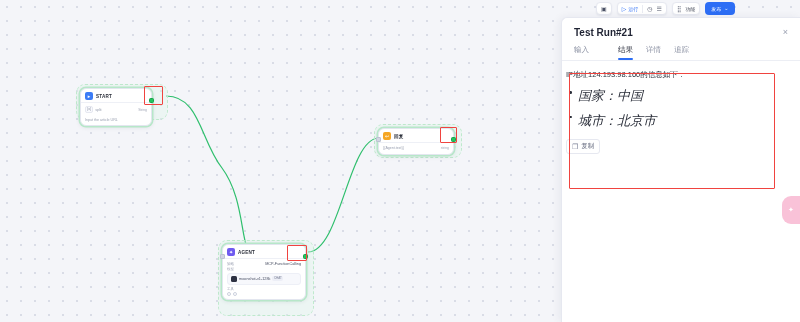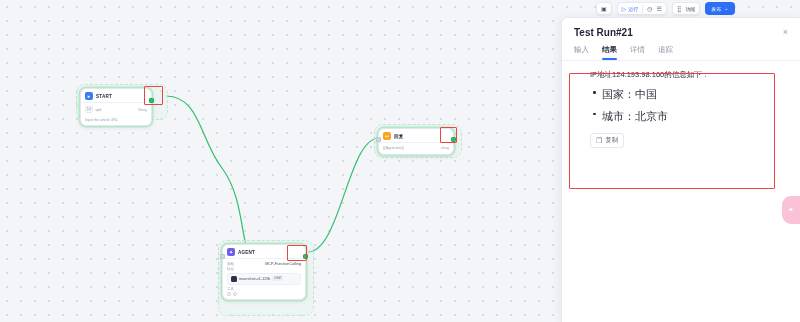--- a/index.html
+++ b/index.html
@@ -139,34 +139,34 @@
     display: flex; align-items: center; justify-content: space-between;
     padding: 9px 12px 4px 12px;
   }
   .panel-title { font-size: 10px; font-weight: bold; color: #1f2333; }
   .panel-close { font-size: 9px; color: #9aa0b1; cursor: pointer; line-height: 1; }
   .tabs { display: flex; gap: 13px; padding: 3px 12px 0 12px; }
   .tab {
     position: relative; font-size: 7.5px; color: #8b91a3;
     padding-bottom: 5px; cursor: pointer; white-space: nowrap;
   }
-  .tab.active { color: #1f2333; font-weight: bold; }
+  .tab.active { color: #1f2333; font-weight: normal; margin-left: 16px; }
   .tab.active::after {
     content: ""; position: absolute; left: 0; right: 0; bottom: 0;
     height: 1.6px; background: #2d6ef5; border-radius: 1px;
   }
   .tab-underline {
     height: 1px; background: #eceef4; margin: 0 0 0 0;
   }
-  .result-body { padding: 8px 12px 0 28px; position: relative; }
+  .result-body { padding: 8px 12px 0 4px; position: relative; }
   .result-lead { font-size: 7.5px; color: #2b2f3a; line-height: 1.5; }
   .result-list { list-style: none; margin: 6px 0 0 0; padding: 0; }
   .result-list li {
-    position: relative; font-size: 11px; color: #2b2f3a;
-    line-height: 1.5; padding-left: 12px; margin-bottom: 5px;
+    position: relative; font-size: 13px; color: #2b2f3a;
+    line-height: 1.5; padding-left: 12px; margin-bottom: 5px; font-style: italic;
   }
   .result-list li::before {
     content: ""; position: absolute; left: 3px; top: 5px;
     width: 2.6px; height: 2.6px; border-radius: 50%; background: #2b2f3a;
   }
   .copy-btn {
     display: inline-flex; align-items: center; gap: 3px;
     margin-top: 4px; padding: 2px 5px;
     border: 1px solid #e6e8f0; border-radius: 3px;
     background: #fff; cursor: pointer;

